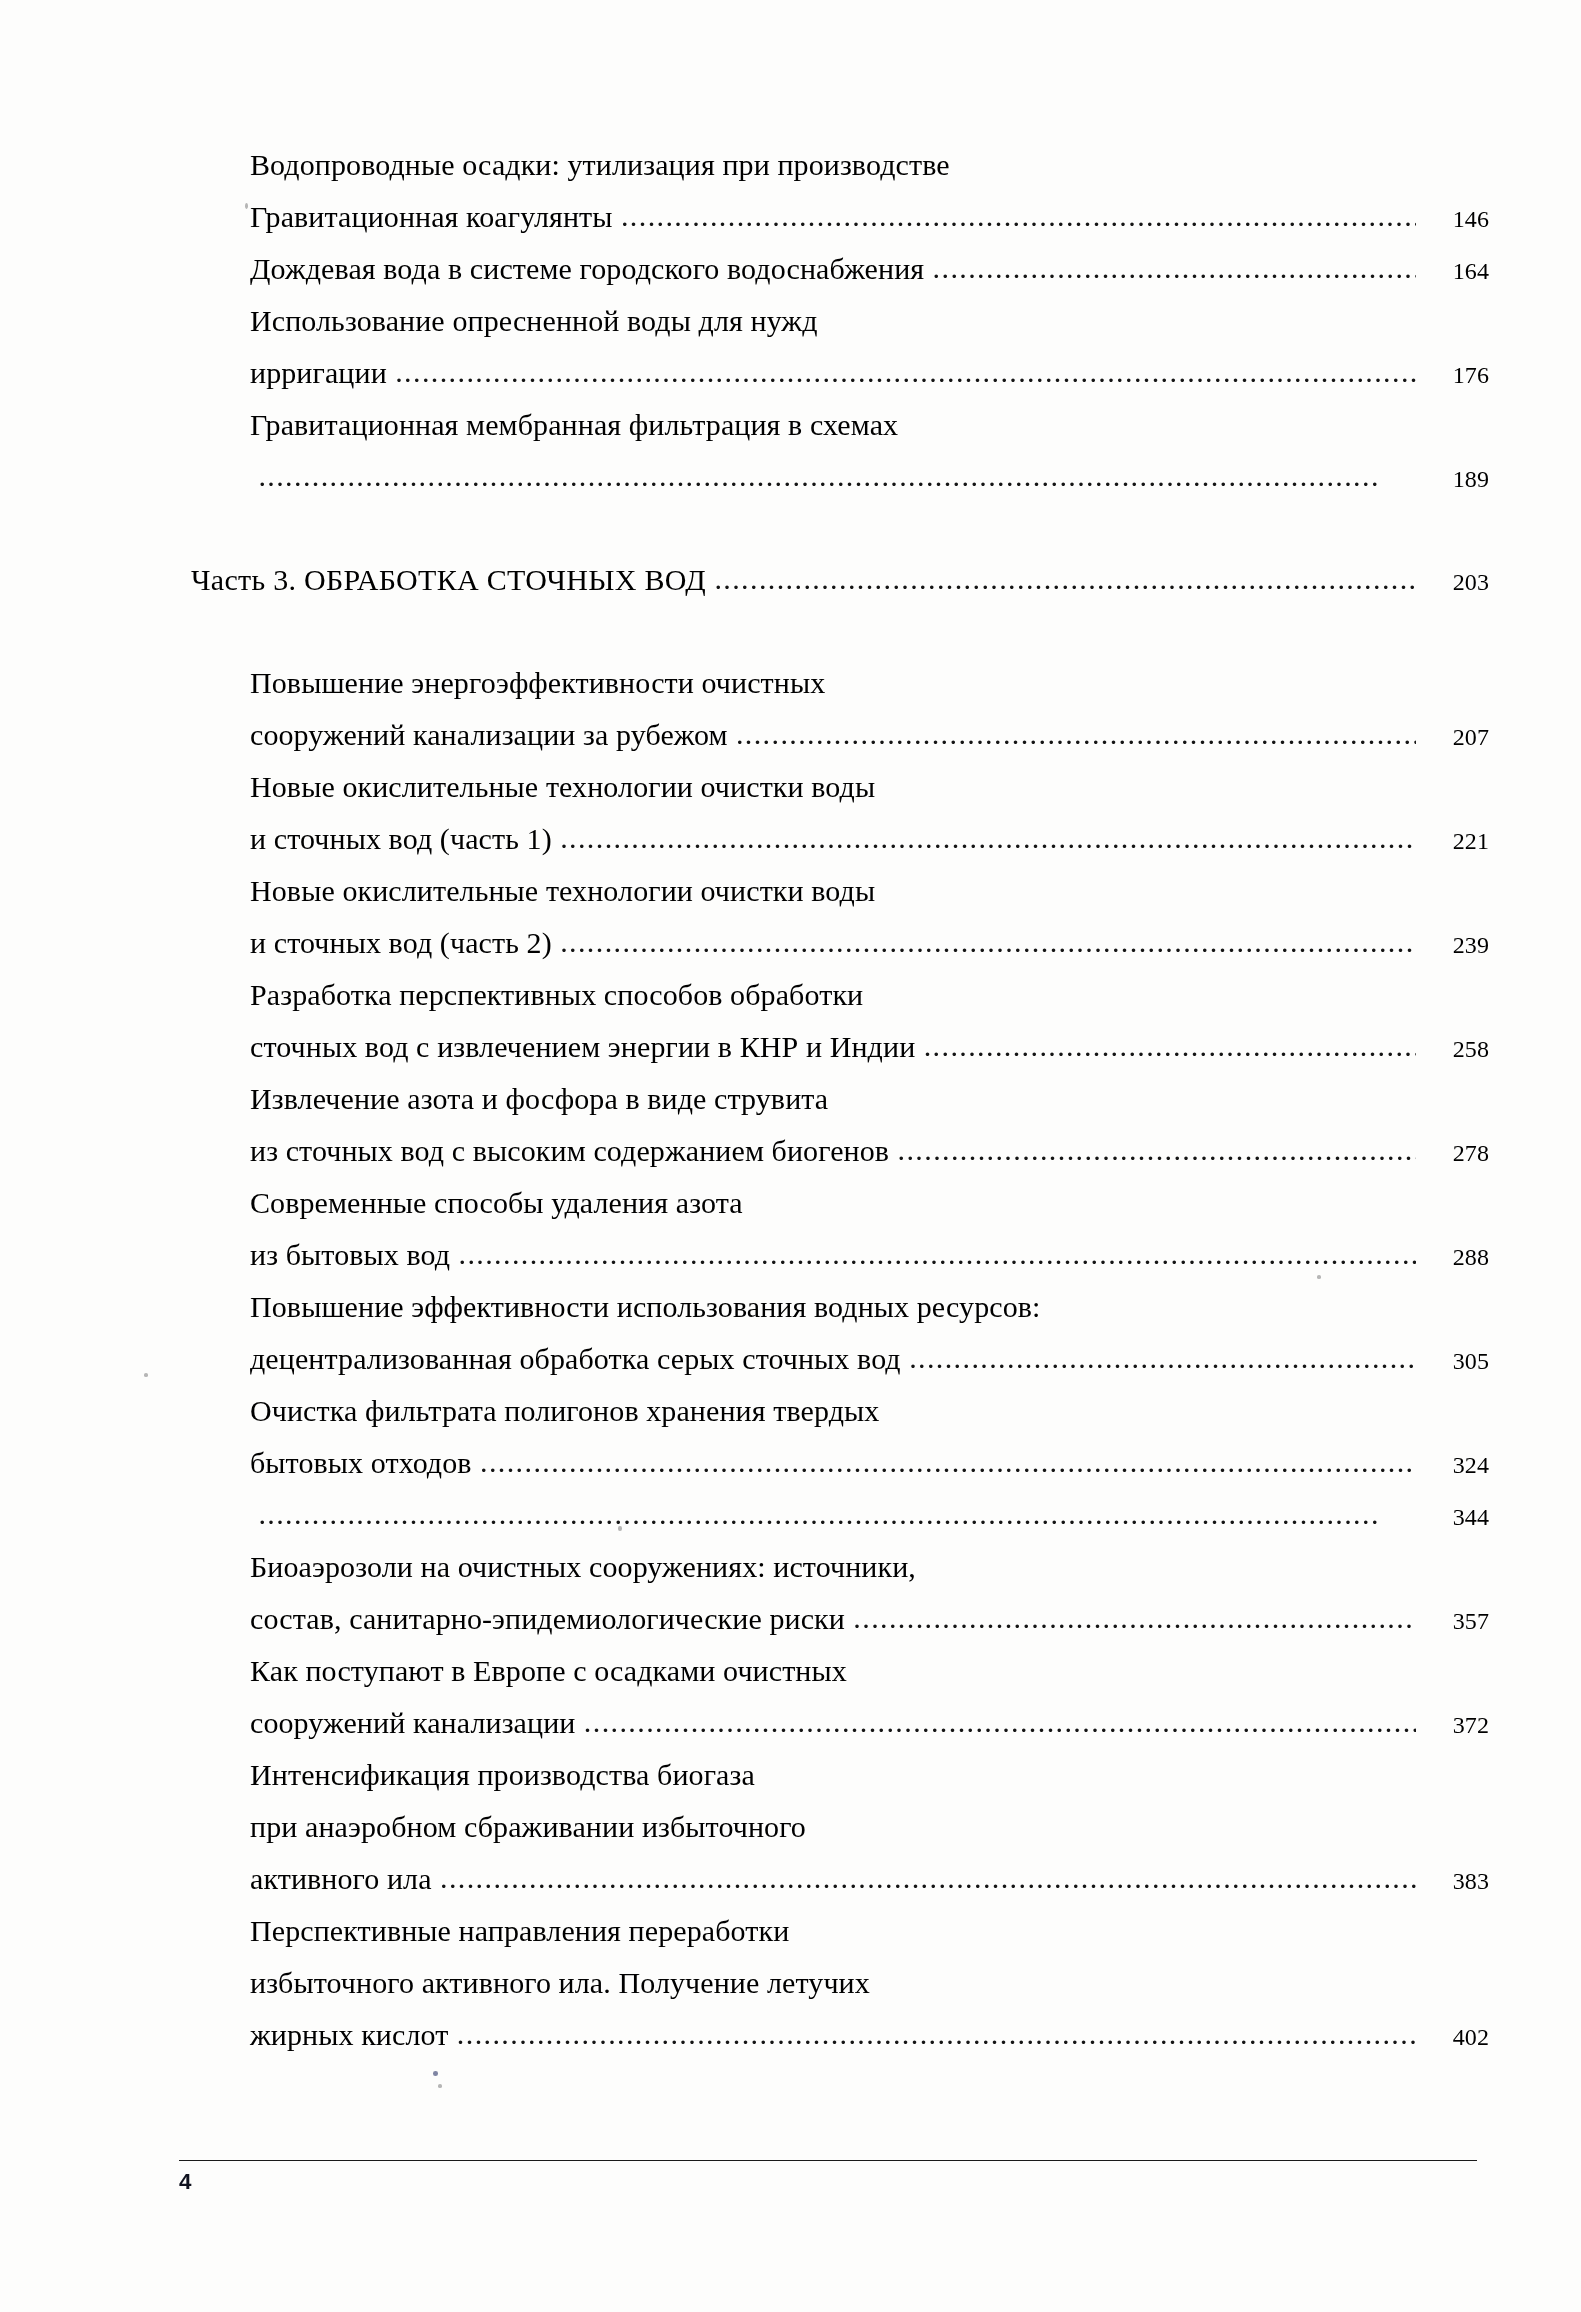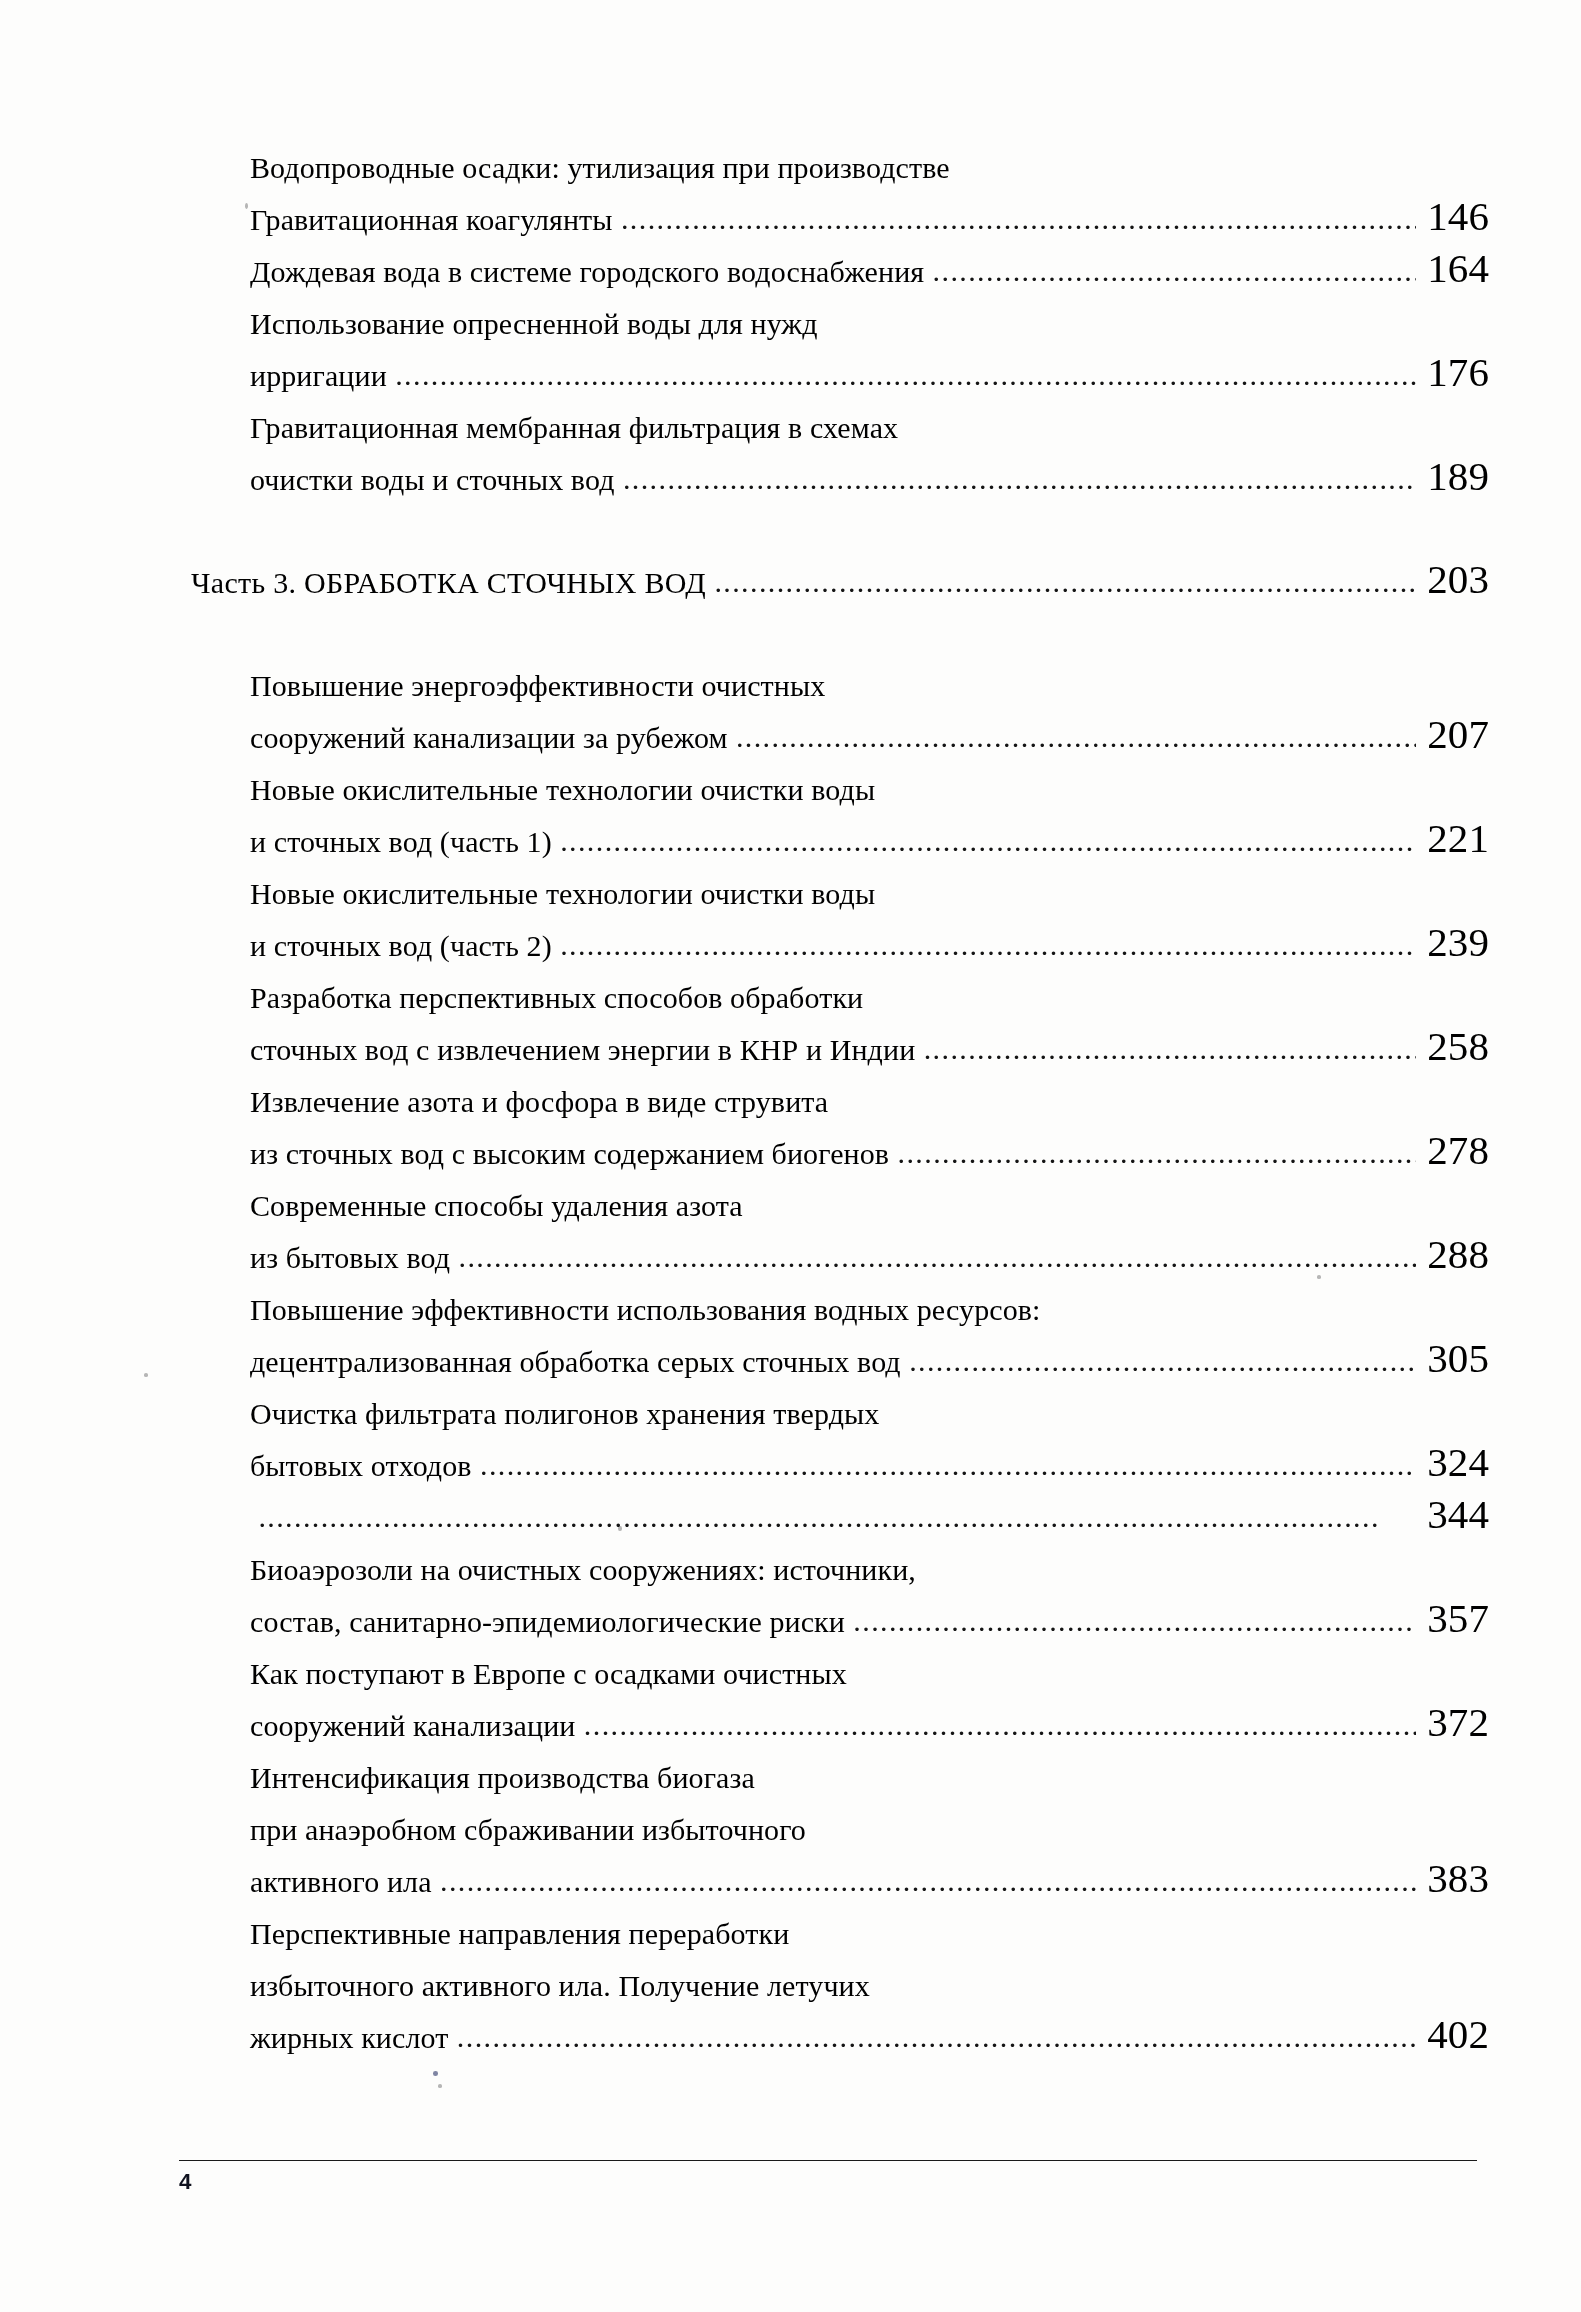--- a/index.html
+++ b/index.html
@@ -61,21 +61,21 @@
     font-size: 30px;
     letter-spacing: 1.4px;
     color: #141414;
     transform: translateY(-0.9px);
   }
   .pageno {
     flex: 0 0 auto;
     width: 67px;
     text-align: right;
     white-space: nowrap;
-    font-size: 41px;
+    font-size: 24px;
   }
   
   .line.nodots .leader { visibility: hidden; }
   .line.nodots .pageno { visibility: hidden; }
 
   
   .gap-part-before { height: 51px; }
   .gap-part-after  { height: 51px; }
 
   
@@ -152,21 +152,20 @@
           <span class="pageno">176</span>
         </div>
       </div>
       <div class="entry item">
         <div class="line indent-entry nodots">
           <span class="title-text">Гравитационная мембранная фильтрация в схемах</span>
           <span class="leader">..............................................................................................................................</span>
           <span class="pageno">189</span>
         </div>
         <div class="line indent-entry">
-          <span class="title-text">очистки воды и сточных вод</span>
           <span class="leader">..............................................................................................................................</span>
           <span class="pageno">189</span>
         </div>
       </div>
       <div class="gap-part-before"></div>
       <div class="entry part">
         <div class="line indent-part">
           <span class="title-text">Часть 3. ОБРАБОТКА СТОЧНЫХ ВОД</span>
           <span class="leader">..............................................................................................................................</span>
           <span class="pageno">203</span>

